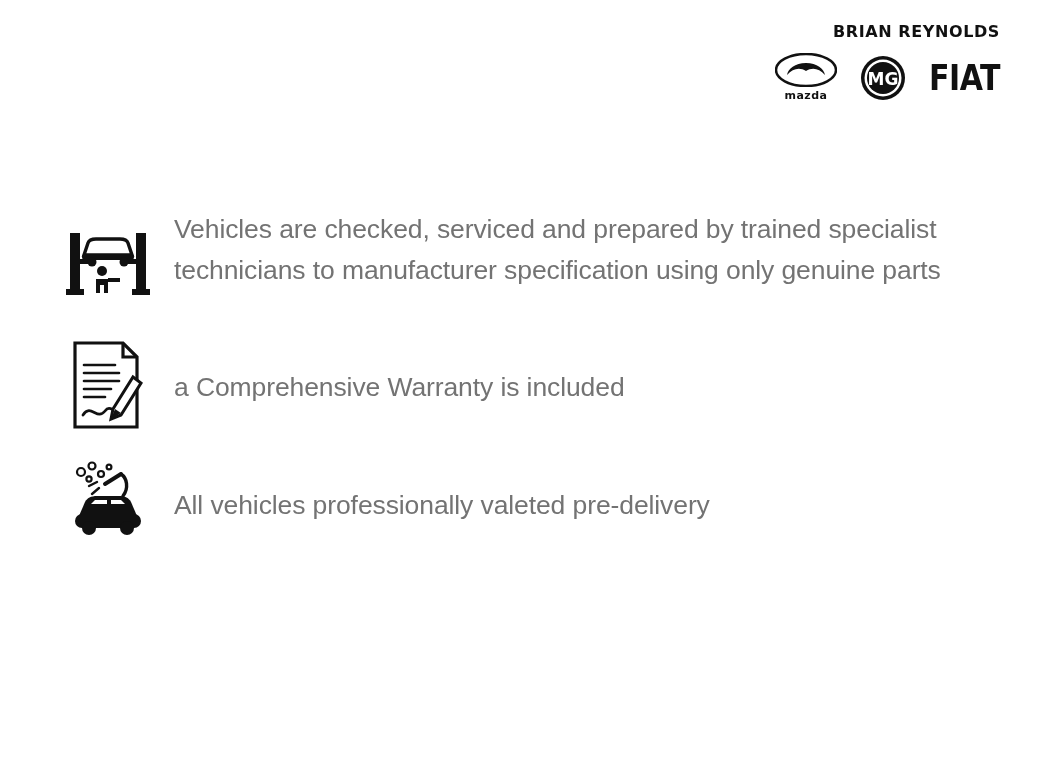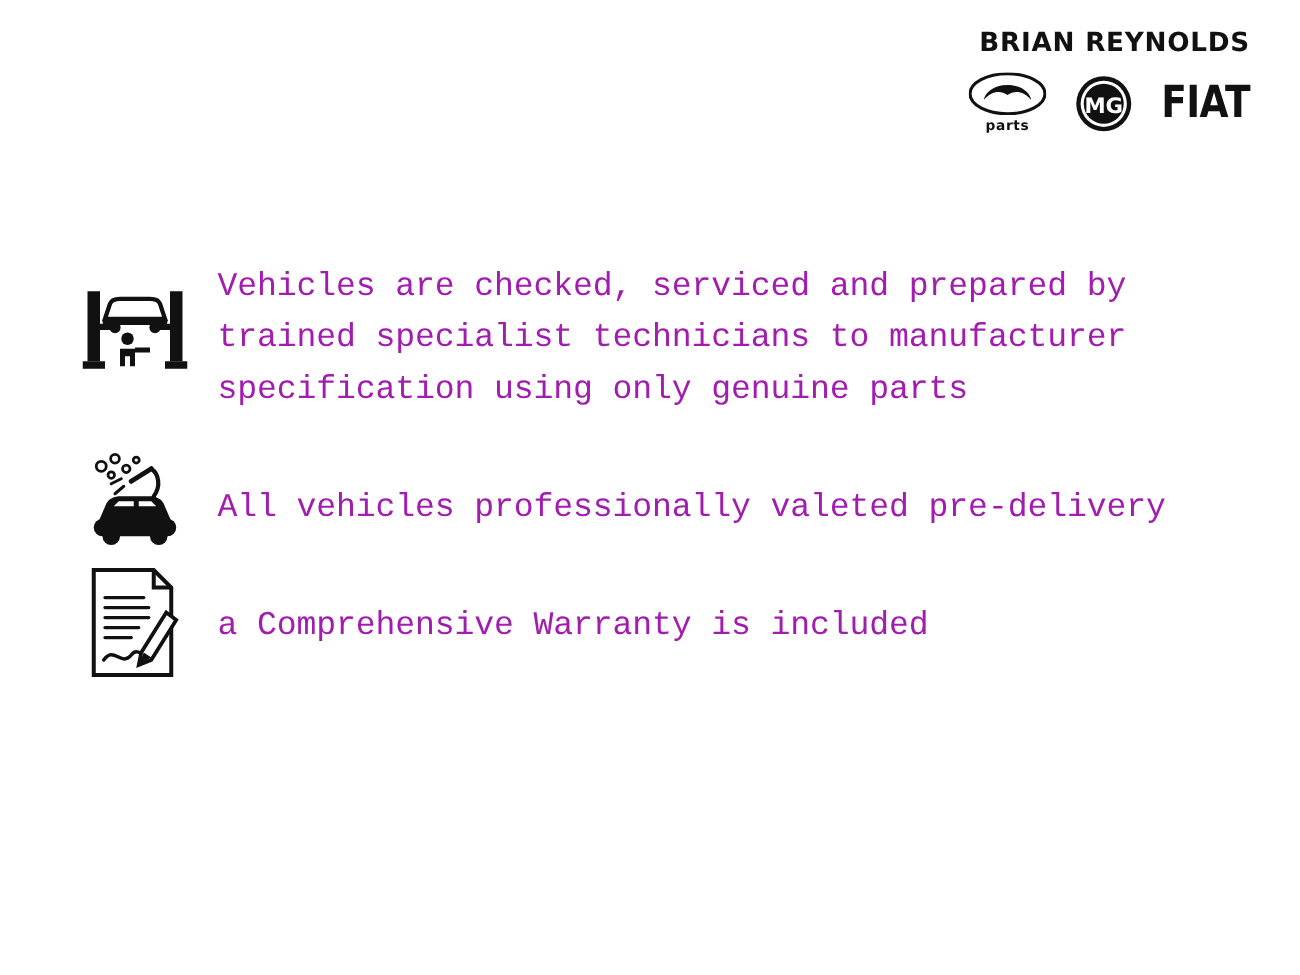--- a/index.html
+++ b/index.html
@@ -19,21 +19,21 @@
   
   .brand-block {
     position: absolute;
     top: 22px;
     right: 40px;
     text-align: right;
   }
   .dealer-name {
     font-family: "DejaVu Sans", sans-serif;
     font-weight: bold;
-    font-size: 21px;
+    font-size: 16px;
     letter-spacing: 0.6px;
     color: #111;
     white-space: nowrap;
   }
   .logo-row {
     margin-top: 12px;
     display: flex;
     align-items: center;
     justify-content: flex-end;
     gap: 22px;
@@ -83,24 +83,24 @@
   }
   .feature-icon {
     width: 96px;
     min-width: 96px;
     height: 96px;
     display: flex;
     align-items: center;
     justify-content: center;
   }
   .feature-text {
-    font-family: Liberation Mono, monospace;
+    font-family: Liberation Sans, sans-serif;
     font-size: 26.5px;
     line-height: 1.55;
-    color: #a21caf;
+    color: #737373;
     padding-left: 18px;
     padding-top: 4px;
     letter-spacing: -0.1px;
   }
   .row-1 .feature-icon { margin-top: 14px; }
   .row-2 .feature-text { padding-top: 30px; }
   .row-3 .feature-text { padding-top: 32px; }
   .row-2 { margin-bottom: 20px; }
   .row-3 { margin-bottom: 0; }
 </style>
@@ -110,21 +110,21 @@
 <div class="brand-block">
   <div class="dealer-name">BRIAN REYNOLDS</div>
 
   <div class="logo-row">
 
     <div class="logo-mazda">
       <svg width="62" height="34" viewBox="0 0 62 34">
         <ellipse cx="31" cy="17" rx="30" ry="16" fill="none" stroke="#111" stroke-width="2.5"></ellipse>
         <path d="M31 10 C20 10, 13 16, 12 22 C18 15, 25 14, 31 18 C37 14, 44 15, 50 22 C49 16, 42 10, 31 10 Z" fill="#111"></path>
       </svg>
-      <div class="wordmark">parts</div>
+      <div class="wordmark">mazda</div>
     </div>
 
     <div class="logo-mg">
       <svg width="48" height="48" viewBox="0 0 48 48">
         <circle cx="24" cy="24" r="22" fill="#111"></circle>
         <circle cx="24" cy="24" r="18.5" fill="#fff"></circle>
         <circle cx="24" cy="24" r="16" fill="#111"></circle>
         <text x="24" y="31" text-anchor="middle" font-family="DejaVu Sans, sans-serif" font-size="17" font-weight="bold" fill="#fff">MG</text>
       </svg>
     </div>
@@ -152,50 +152,20 @@
         <rect x="16" y="25" width="52" height="6" rx="3" fill="#111"></rect>
         <circle cx="26" cy="33" r="4.5" fill="#111"></circle>
         <circle cx="58" cy="33" r="4.5" fill="#111"></circle>
 
         <circle cx="36" cy="42" r="5" fill="#111"></circle>
         <path d="M30 50 L42 50 L42 64 L38 64 L38 56 L34 56 L34 64 L30 64 Z" fill="#111"></path>
         <rect x="42" y="49" width="12" height="4" fill="#111"></rect>
       </svg>
     </div>
     <div class="feature-text">Vehicles are checked, serviced and prepared by trained specialist technicians to manufacturer specification using only genuine parts</div>
-  </div>
-
-  <div class="feature-row row-3">
-    <div class="feature-icon">
-      <svg width="86" height="86" viewBox="0 0 86 86">
-
-        <g fill="none" stroke="#111" stroke-width="2.2">
-          <circle cx="16" cy="14" r="4"></circle>
-          <circle cx="27" cy="8" r="3.5"></circle>
-          <circle cx="36" cy="16" r="3"></circle>
-          <circle cx="24" cy="21" r="2.6"></circle>
-          <circle cx="44" cy="9" r="2.4"></circle>
-        </g>
-
-        <path d="M40 26 L56 16" stroke="#111" stroke-width="4" stroke-linecap="round" fill="none"></path>
-        <path d="M56 16 C62 20, 64 30, 58 38" stroke="#111" stroke-width="3.4" fill="none" stroke-linecap="round"></path>
-        <g stroke="#111" stroke-width="2.4" stroke-linecap="round">
-          <line x1="32" y1="24" x2="24" y2="28"></line>
-          <line x1="34" y1="30" x2="27" y2="36"></line>
-        </g>
-
-        <path d="M14 58 L20 44 C22 40, 26 38, 32 38 L54 38 C60 38, 64 40, 66 44 L72 58 Z" fill="#111"></path>
-        <rect x="10" y="56" width="66" height="14" rx="7" fill="#111"></rect>
-        <circle cx="24" cy="70" r="7" fill="#111"></circle>
-        <circle cx="62" cy="70" r="7" fill="#111"></circle>
-        <path d="M26 46 L30 42 L42 42 L42 46 Z" fill="#fff"></path>
-        <path d="M46 42 L56 42 L60 46 L46 46 Z" fill="#fff"></path>
-      </svg>
-    </div>
-    <div class="feature-text">All vehicles professionally valeted pre-delivery</div>
   </div>
 
   <div class="feature-row row-2">
     <div class="feature-icon">
       <svg width="82" height="92" viewBox="0 0 82 92">
         <path d="M8 4 H56 L70 18 V88 H8 Z" fill="#fff" stroke="#111" stroke-width="3.2"></path>
         <path d="M56 4 V18 H70" fill="none" stroke="#111" stroke-width="3.2"></path>
         <g stroke="#111" stroke-width="2.6" stroke-linecap="round">
           <line x1="17" y1="26" x2="48" y2="26"></line>
           <line x1="17" y1="34" x2="52" y2="34"></line>
@@ -206,13 +176,43 @@
 
         <path d="M16 76 C24 64, 30 82, 38 72 C44 64, 48 78, 56 68" fill="none" stroke="#111" stroke-width="2.8" stroke-linecap="round"></path>
 
         <path d="M46 70 L66 38 L74 44 L54 76 L44 80 Z" fill="#fff" stroke="#111" stroke-width="3"></path>
         <path d="M44 80 L48 70 L54 74 Z" fill="#111"></path>
       </svg>
     </div>
     <div class="feature-text">a Comprehensive Warranty is included</div>
   </div>
 
+  <div class="feature-row row-3">
+    <div class="feature-icon">
+      <svg width="86" height="86" viewBox="0 0 86 86">
+
+        <g fill="none" stroke="#111" stroke-width="2.2">
+          <circle cx="16" cy="14" r="4"></circle>
+          <circle cx="27" cy="8" r="3.5"></circle>
+          <circle cx="36" cy="16" r="3"></circle>
+          <circle cx="24" cy="21" r="2.6"></circle>
+          <circle cx="44" cy="9" r="2.4"></circle>
+        </g>
+
+        <path d="M40 26 L56 16" stroke="#111" stroke-width="4" stroke-linecap="round" fill="none"></path>
+        <path d="M56 16 C62 20, 64 30, 58 38" stroke="#111" stroke-width="3.4" fill="none" stroke-linecap="round"></path>
+        <g stroke="#111" stroke-width="2.4" stroke-linecap="round">
+          <line x1="32" y1="24" x2="24" y2="28"></line>
+          <line x1="34" y1="30" x2="27" y2="36"></line>
+        </g>
+
+        <path d="M14 58 L20 44 C22 40, 26 38, 32 38 L54 38 C60 38, 64 40, 66 44 L72 58 Z" fill="#111"></path>
+        <rect x="10" y="56" width="66" height="14" rx="7" fill="#111"></rect>
+        <circle cx="24" cy="70" r="7" fill="#111"></circle>
+        <circle cx="62" cy="70" r="7" fill="#111"></circle>
+        <path d="M26 46 L30 42 L42 42 L42 46 Z" fill="#fff"></path>
+        <path d="M46 42 L56 42 L60 46 L46 46 Z" fill="#fff"></path>
+      </svg>
+    </div>
+    <div class="feature-text">All vehicles professionally valeted pre-delivery</div>
+  </div>
+
 </div>
 
 </body></html>

